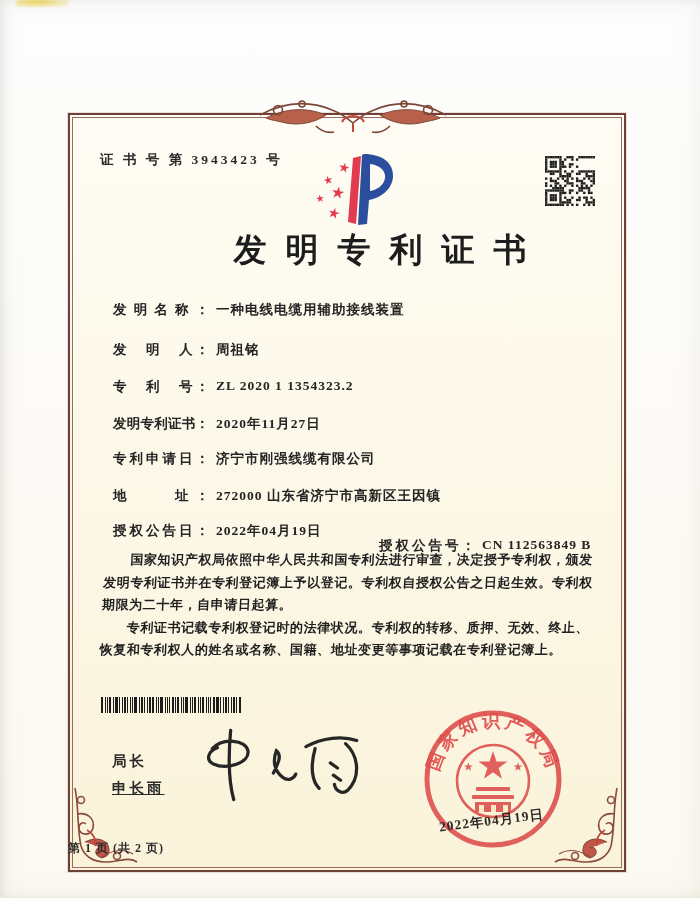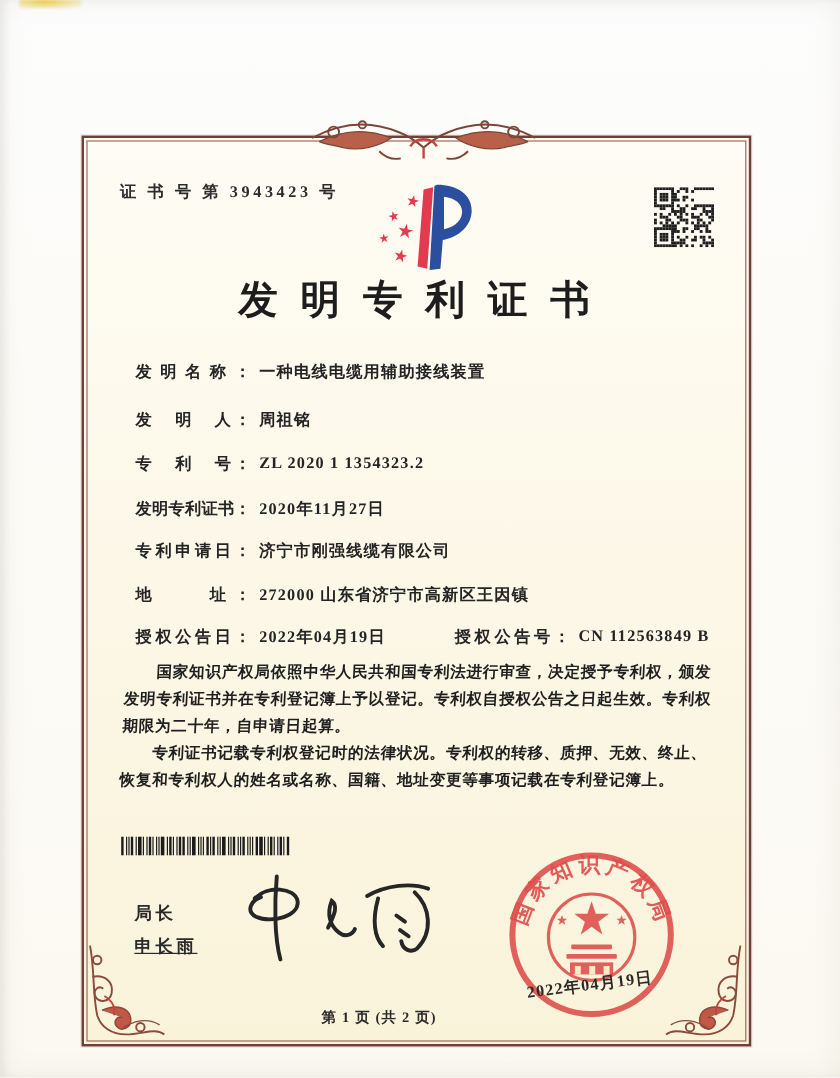--- a/index.html
+++ b/index.html
@@ -22,46 +22,46 @@
   
   .flourish-top{position:absolute;left:256px;top:96px;width:194px;height:40px;}
   .flourish-bl{position:absolute;left:71px;top:784px;width:70px;height:82px;}
   .flourish-br{position:absolute;left:551px;top:784px;width:70px;height:82px;transform:scaleX(-1);}
   
   .cert-no{position:absolute;left:100px;top:151px;font-size:13.5px;font-weight:700;
     letter-spacing:3px;color:#2b2b2b;}
   .qr{position:absolute;left:545px;top:156px;width:50px;height:50px;}
   .logo{position:absolute;left:294px;top:150px;width:104px;height:82px;}
   .title{position:absolute;left:68px;top:228px;width:554px;text-align:center;
-    font-size:33px;font-weight:700;letter-spacing:19px;text-indent:19px;color:#1d1d1d;}
+    font-size:33px;font-weight:700;letter-spacing:19px;text-indent:19px;color:#1d1d1d;padding-left:35px;}
   
   .frow{position:absolute;left:102px;width:486px;font-size:13.5px;font-weight:700;
     color:#242424;white-space:nowrap;margin-left:11px;}
   .flabel{display:inline-block;width:96px;text-align:justify;text-align-last:justify;
     vertical-align:top;}
   .fvalue{margin-left:7px;letter-spacing:1px;}
-  .grant-no-group{position:absolute;left:266px;top:0;}
+  .grant-no-group{position:absolute;left:266px;top:15px;}
   
   .body-text{position:absolute;left:102px;top:549px;width:496px;font-size:13px;
     line-height:22.5px;color:#1f1f1f;font-weight:600;letter-spacing:.6px;
     transform:skewX(-3deg);}
   .body-text p{margin:0;text-indent:2em;}
   
   .barcode{position:absolute;left:100px;top:697px;width:194px;height:16px;}
   
   .signoff-title{position:absolute;left:112px;top:752px;font-size:14.5px;font-weight:700;
     letter-spacing:3px;color:#2a2a2a;font-family:Liberation Serif, serif;}
   .signoff-name{position:absolute;left:112px;top:779px;font-size:14.5px;font-weight:700;
     letter-spacing:3px;color:#2a2a2a;text-decoration:underline;}
   .signature{position:absolute;left:192px;top:722px;width:178px;height:90px;}
   
   .seal{position:absolute;left:420px;top:703px;width:148px;height:156px;
     mix-blend-mode:multiply;opacity:.94;}
   
-  .footer-page{position:absolute;left:68px;top:840px;width:496px;text-align:center;
+  .footer-page{position:absolute;left:68px;top:840px;width:496px;text-align:left;
     font-size:12px;font-weight:700;letter-spacing:1px;color:#2b2b2b;}
 </style>
 </head>
 <body>
 
 <div class="page">
 
   <div class="smudge"></div>
 
   <div class="frame-outer">

